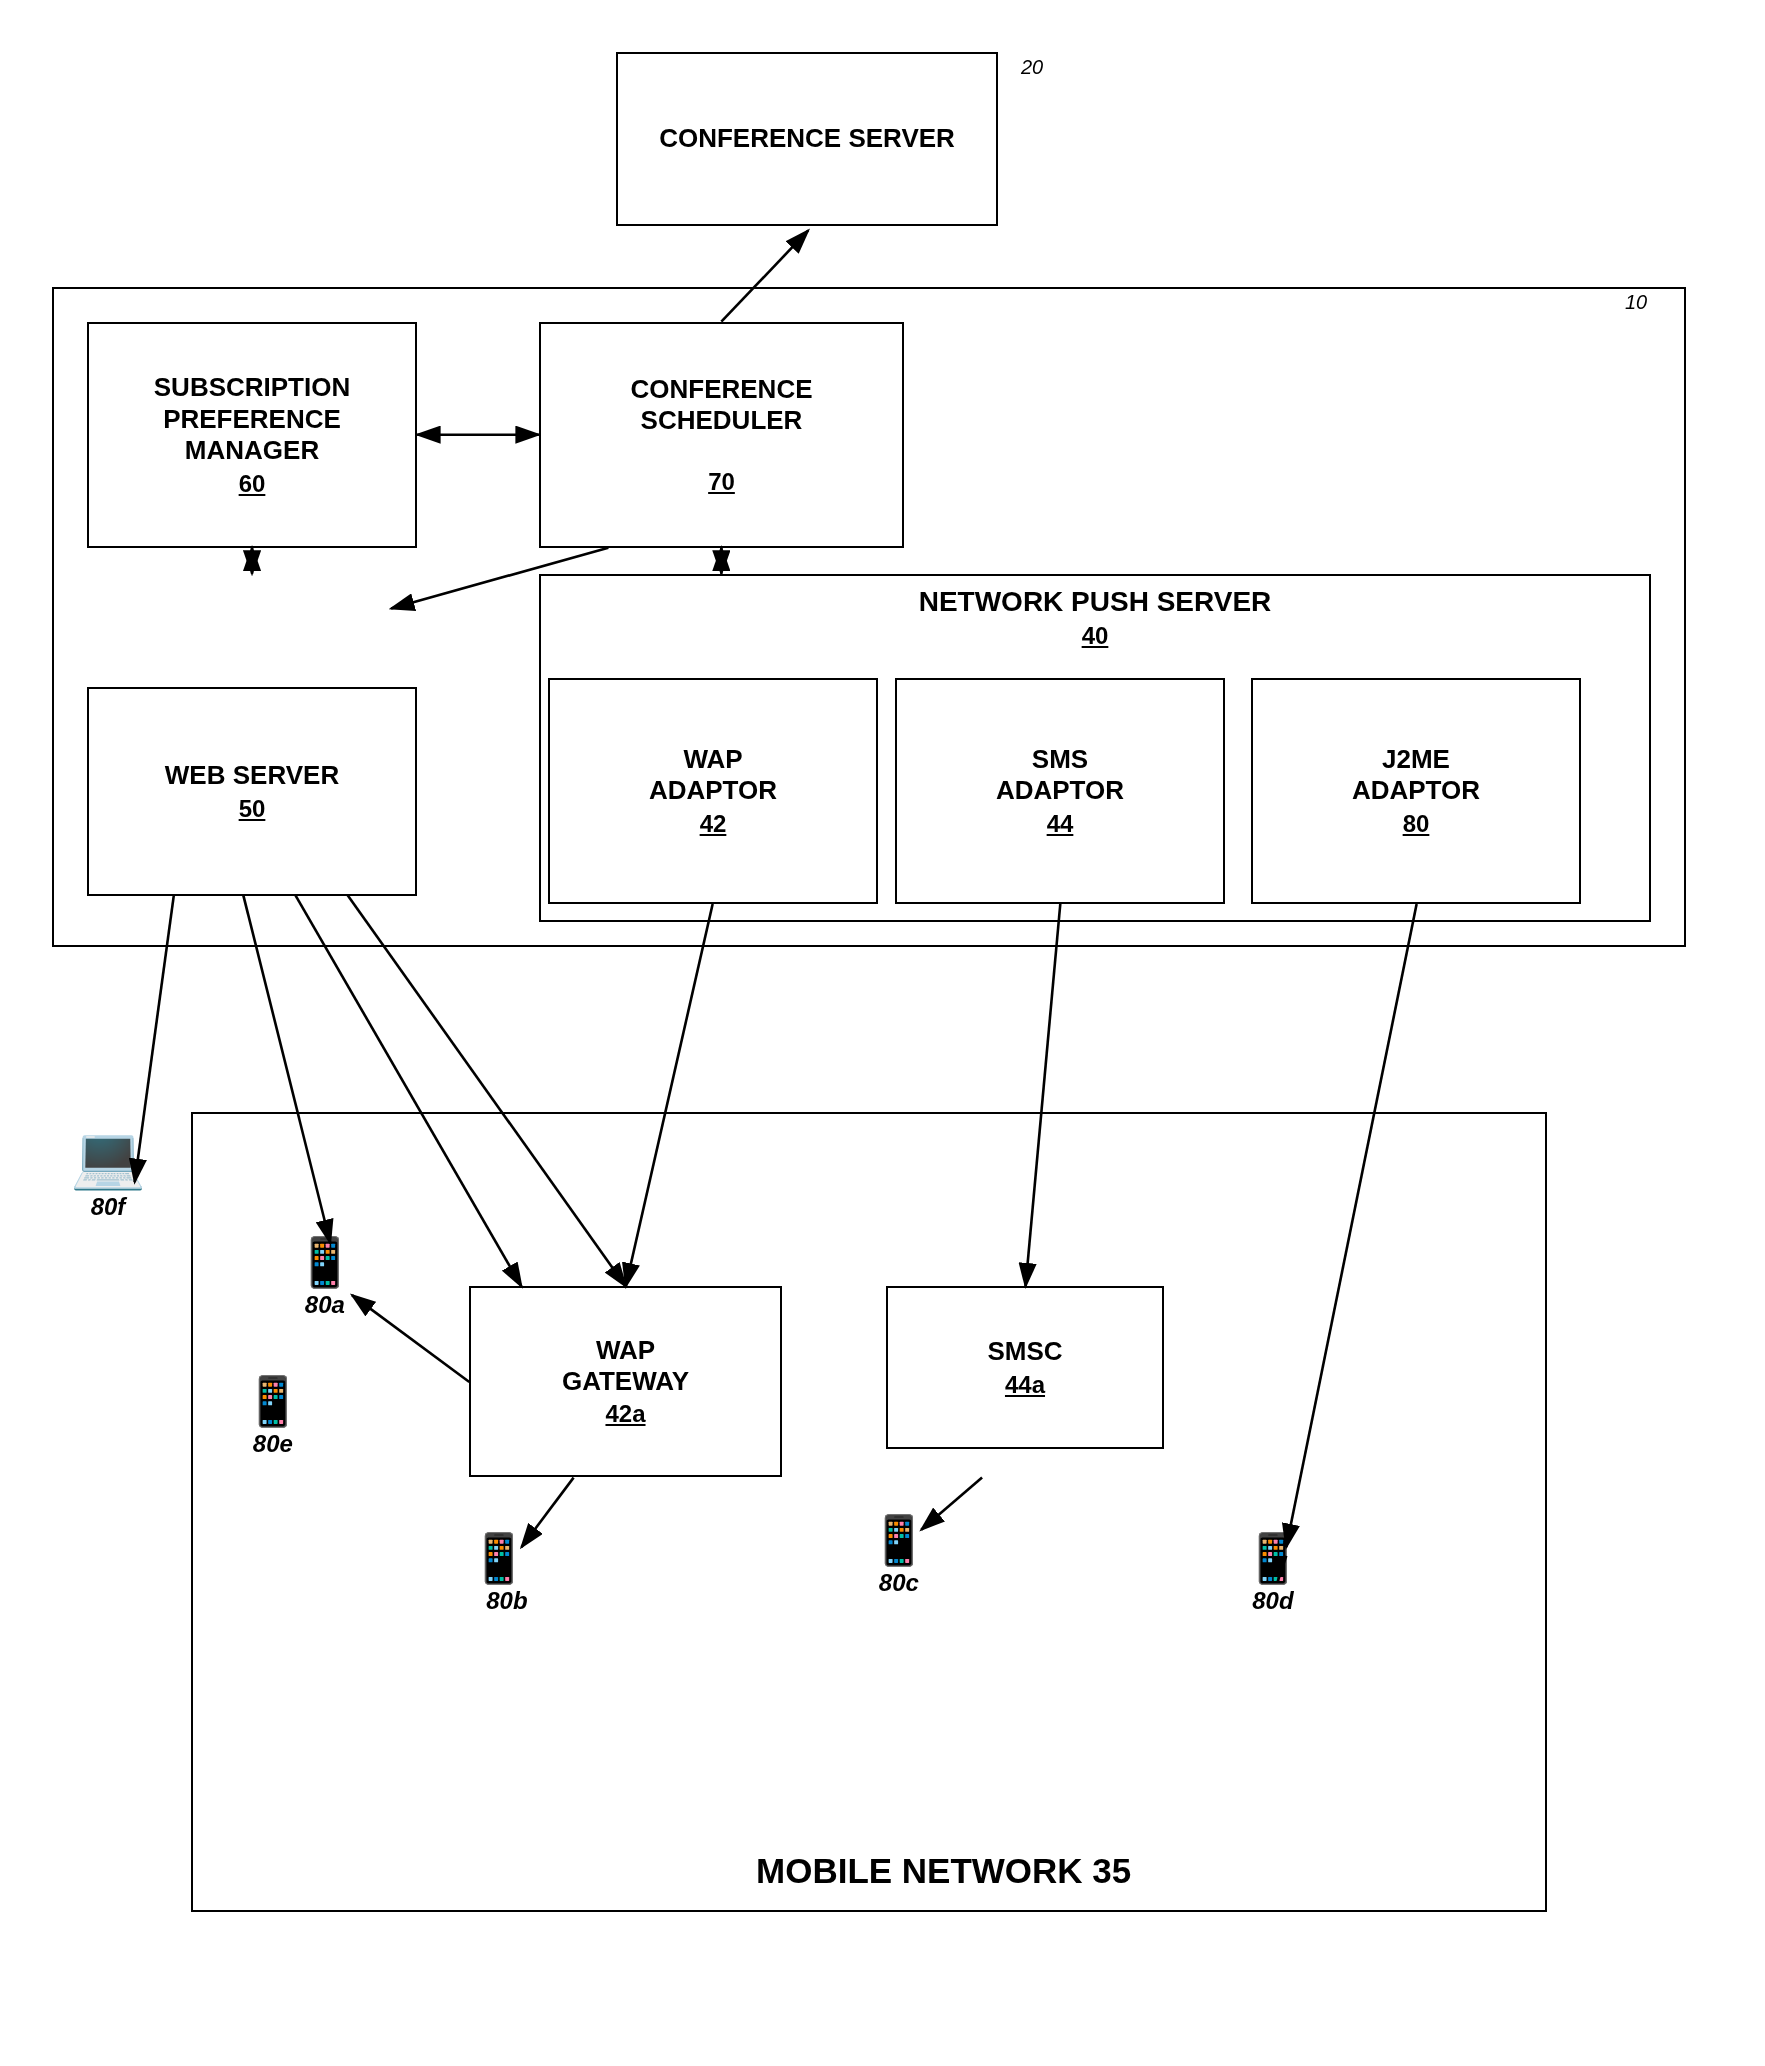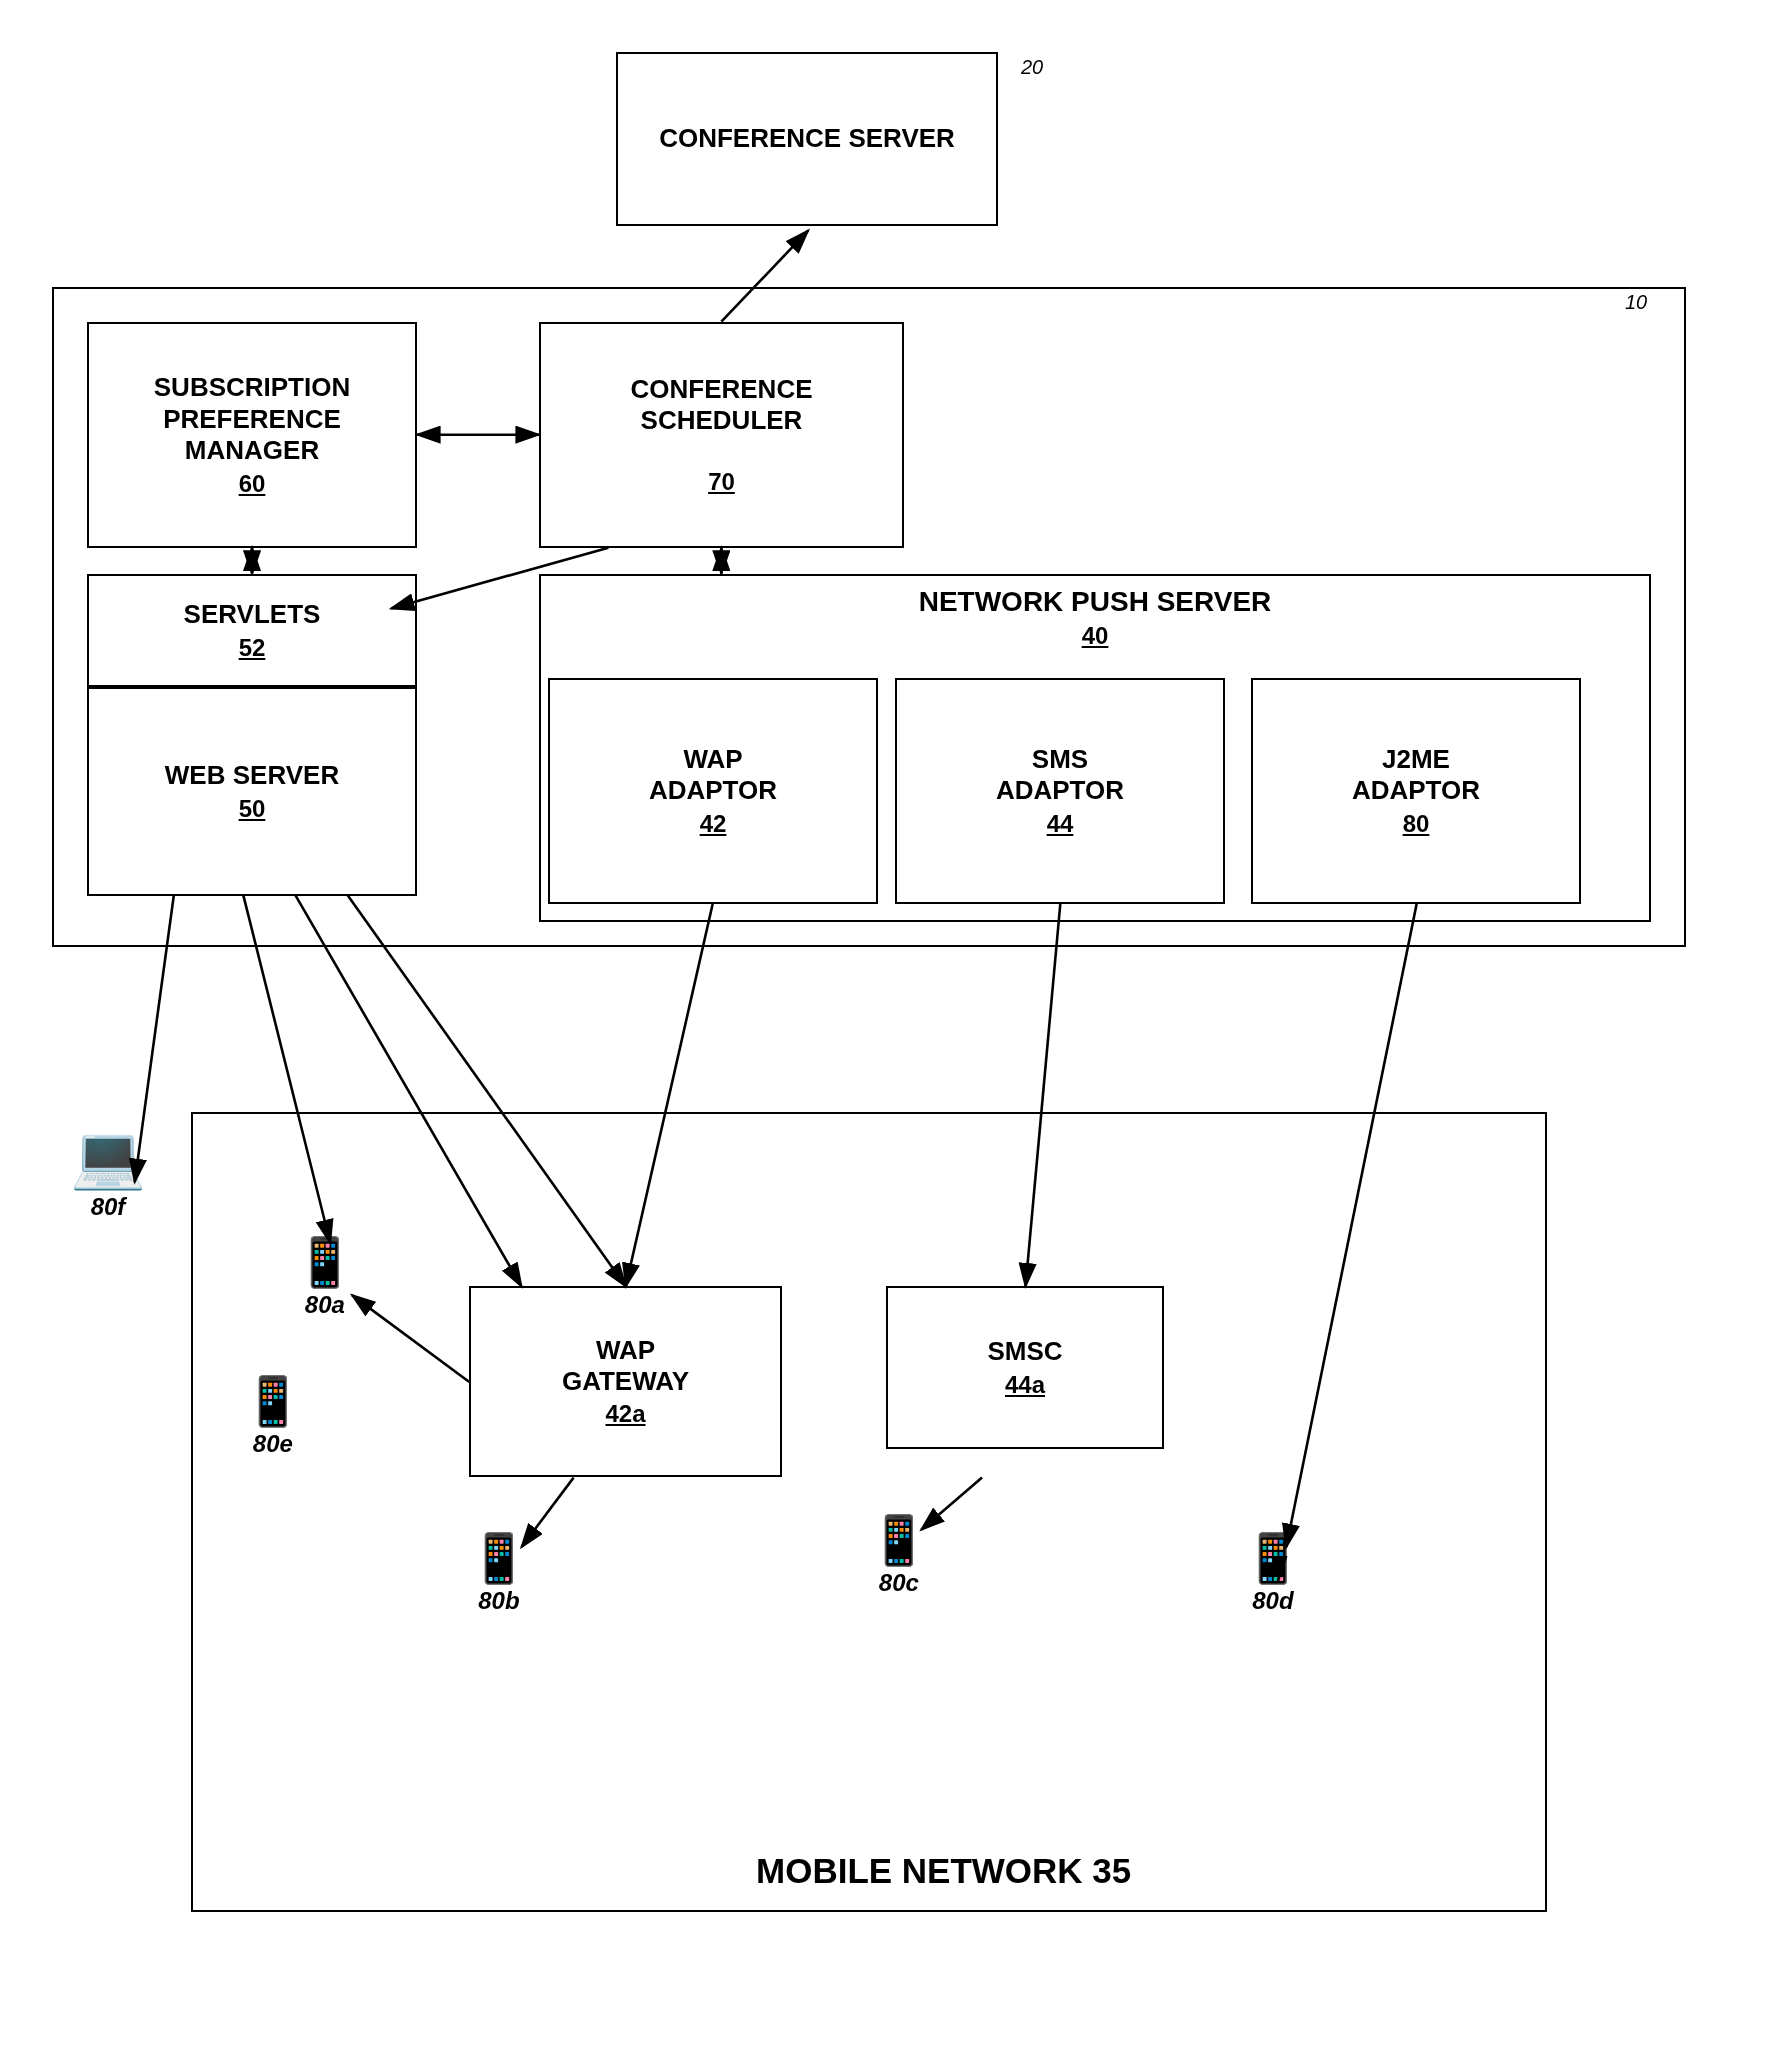--- a/index.html
+++ b/index.html
@@ -90,24 +90,20 @@
   <div class="box" style="left:87px; top:322px; width:330px; height:226px;">
     <span class="box-label">SUBSCRIPTION<br>PREFERENCE<br>MANAGER</span>
     <span class="box-number">60</span>
   </div>
 
   <div class="box" style="left:539px; top:322px; width:365px; height:226px;gap:28px;">
     <span class="box-label">CONFERENCE<br>SCHEDULER</span>
     <span class="box-number">70</span>
   </div>
 
-  <div class="box" style="left:87px; top:574px; width:330px; height:113px;">
-    <span class="box-label">SERVLETS</span>
-    <span class="box-number">52</span>
-  </div>
 
   <div class="box" style="left:87px; top:687px; width:330px; height:209px;">
     <span class="box-label">WEB SERVER</span>
     <span class="box-number">50</span>
   </div>
 
   <div class="box" style="left:539px; top:574px; width:1112px; height:348px; justify-content: flex-start; padding-top:8.7px;">
     <span class="box-label" style="font-size:28px;">NETWORK PUSH SERVER</span>
     <span class="box-number">40</span>
   </div>
@@ -151,21 +147,21 @@
     <div class="device-label" style="position:relative; left:0; top:0; font-size:24px;">80a</div>
   </div>
 
   <div style="position:absolute; left:243px; top:1373px; text-align:center;">
     <div style="font-size:48px;">📱</div>
     <div class="device-label" style="position:relative; left:0; top:0; font-size:24px;">80e</div>
   </div>
 
   <div style="position:absolute; left:469px; top:1530px; text-align:center;">
     <div style="font-size:48px;">📱</div>
-    <div class="device-label" style="position:relative; left:0; top:0; font-size:24px;">80b</div>
+    <div class="device-label" style="position:relative; left:8px; top:0; font-size:24px;">80b</div>
   </div>
 
   <div style="position:absolute; left:869px; top:1512px; text-align:center;">
     <div style="font-size:48px;">📱</div>
     <div class="device-label" style="position:relative; left:0; top:0; font-size:24px;">80c</div>
   </div>
 
   <div style="position:absolute; left:1243px; top:1530px; text-align:center;">
     <div style="font-size:48px;">📱</div>
     <div class="device-label" style="position:relative; left:0; top:0; font-size:24px;">80d</div>

